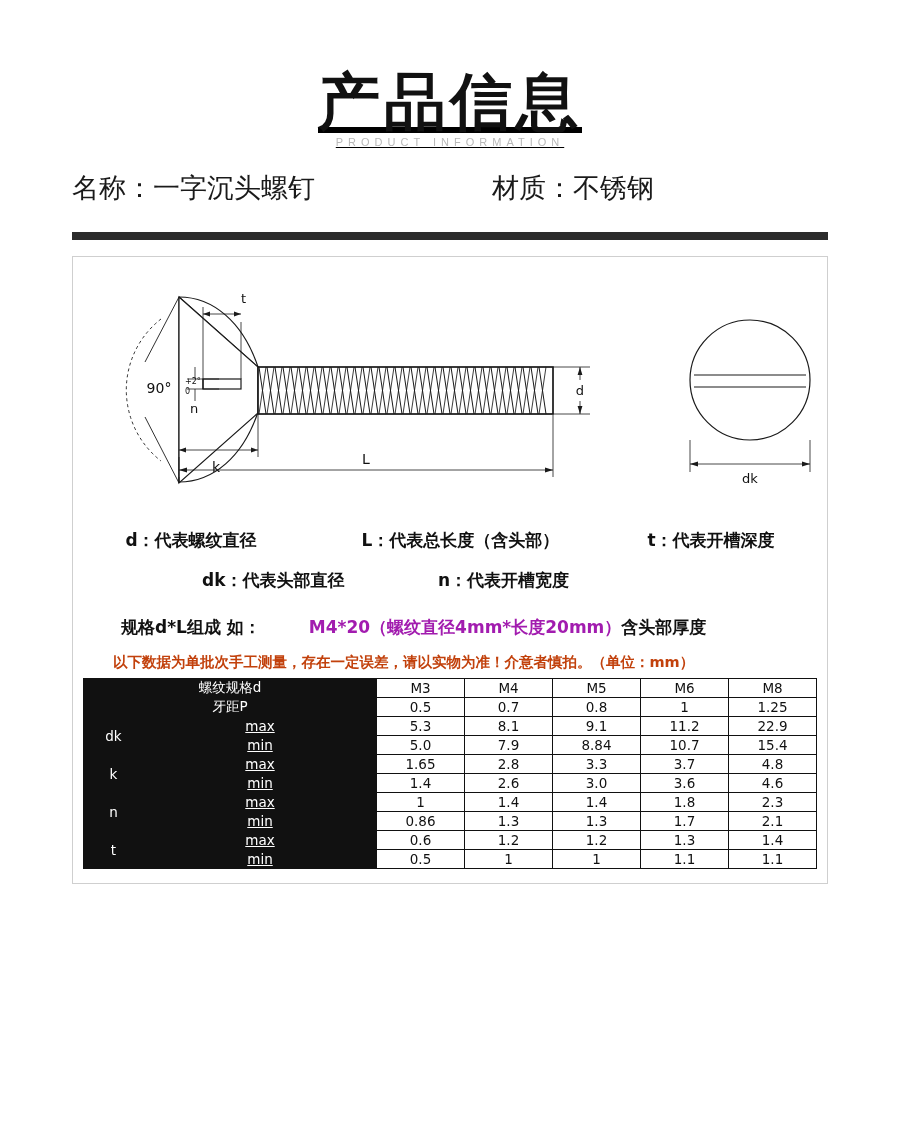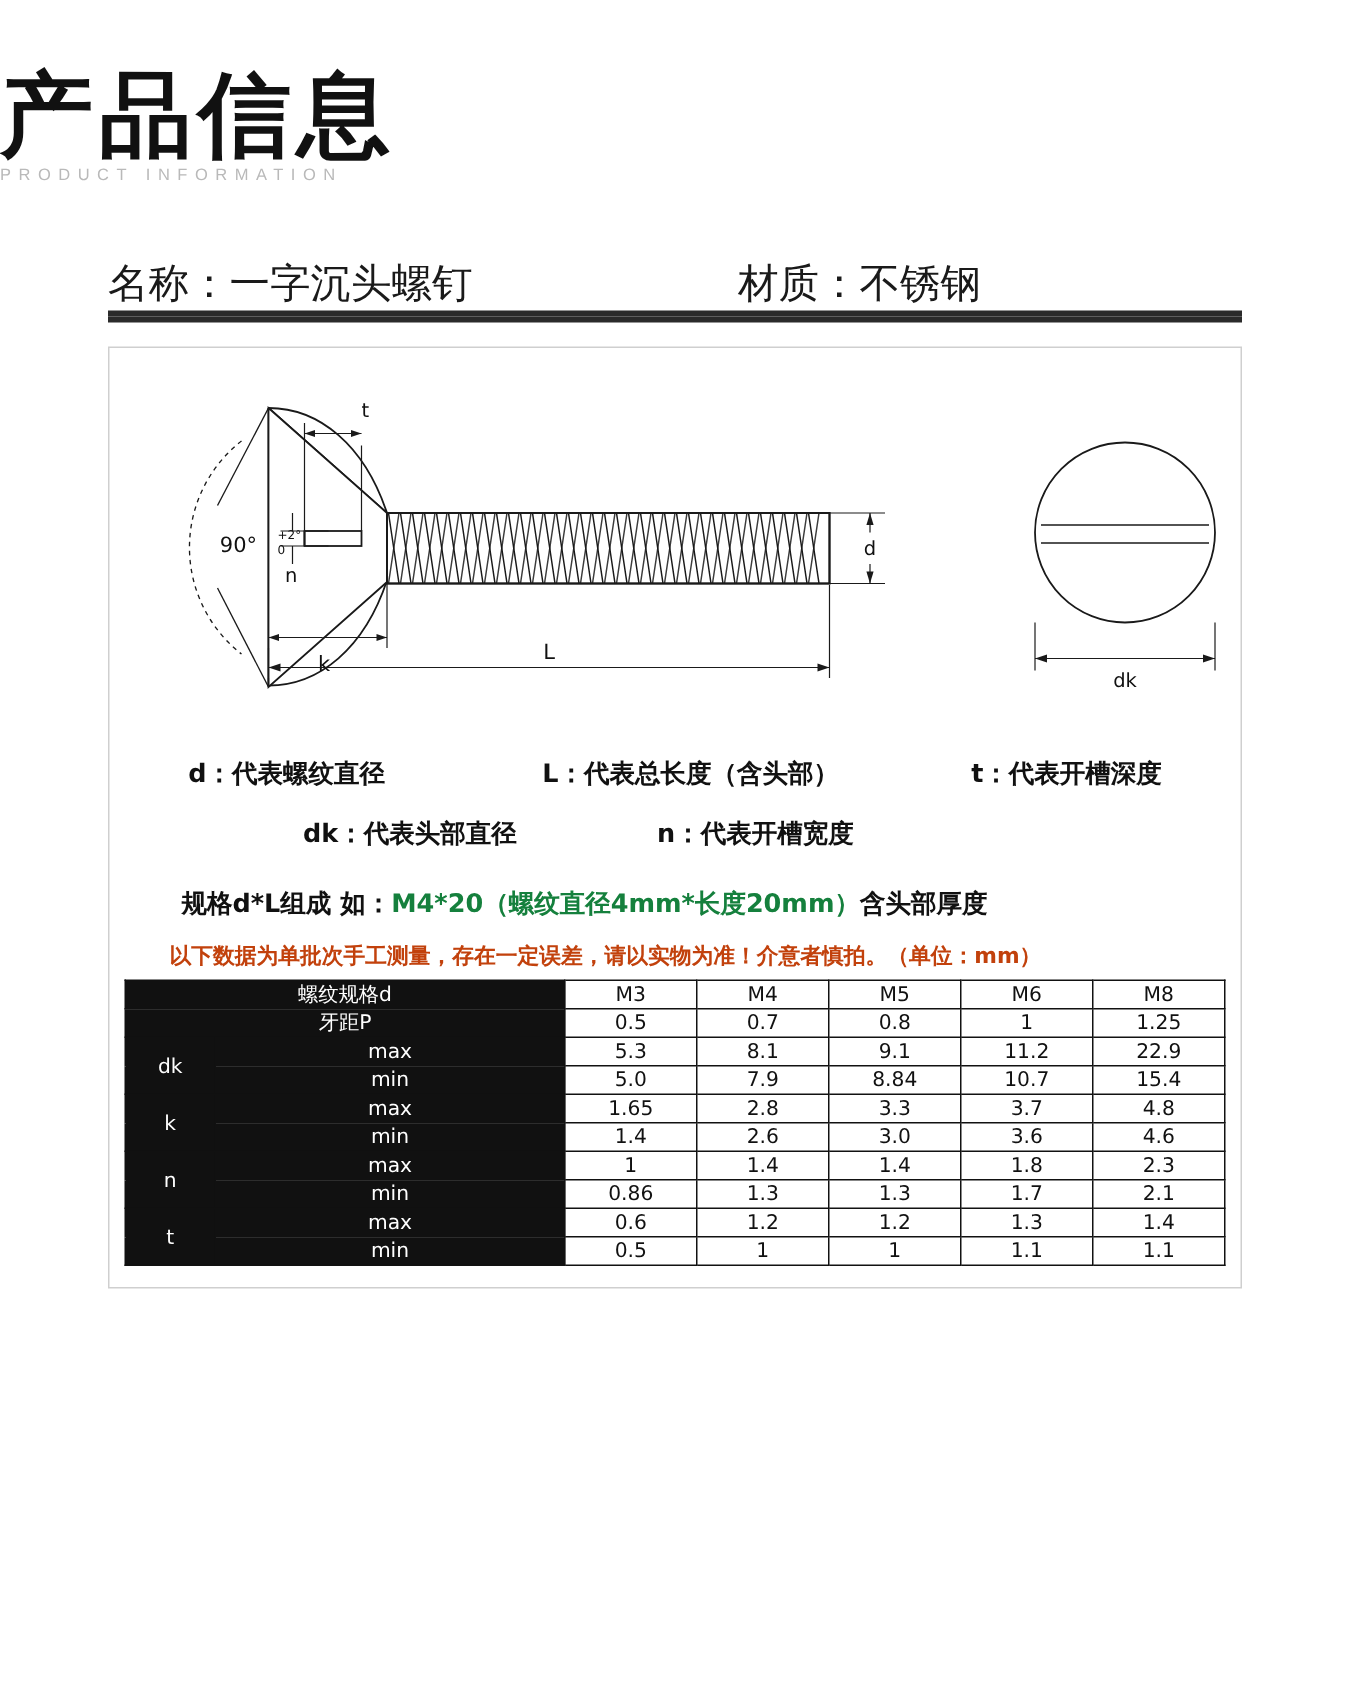--- a/index.html
+++ b/index.html
@@ -11,21 +11,23 @@
   .page {
     position: relative;
     width: 900px;
     height: 1122px;
     background: #ffffff;
     overflow: hidden;
   }
 
   
   .title-block {
-    padding-top: 44px;
+    text-align: center;
+    padding-top: 69px;
+    text-decoration: underline;
   }
   .main-title {
     font-size: 62px;
     font-weight: bold;
     letter-spacing: 4px;
     color: #111111;
     line-height: 1.05;
     font-family: "DejaVu Sans", "Liberation Sans", sans-serif;
   }
   .sub-title {
@@ -35,21 +37,21 @@
     margin-top: 2px;
     font-family: "Liberation Sans", sans-serif;
   }
 
   
   .info-wrap {
     margin: 22px 72px 0 72px;
   }
   .info-row {
     display: flex;
-    align-items: flex-end;
+    align-items: flex-start;
     height: 62px;
   }
   .info-cell {
     font-size: 27px;
     color: #1a1a1a;
     font-family: "DejaVu Sans", "Liberation Sans", sans-serif;
     white-space: nowrap;
   }
   .info-cell.left { width: 420px; }
   .info-cell.right { flex: 1; }
@@ -97,21 +99,21 @@
   .legend-line.l2 span.item:nth-child(2) { width: 260px; }
 
   .spec-line {
     margin: 24px 0 6px 0;
     padding: 0 38px;
     font-size: 17px;
     font-weight: bold;
     color: #111;
     font-family: "DejaVu Sans", "Liberation Sans", sans-serif;
   }
-  .spec-line .red { color: #15803d; }
+  .spec-line .red { color: #a21caf; margin-left: 48px; }
 
   .note-line {
     margin: 14px 0 6px 0;
     padding: 0 30px;
     font-size: 14.5px;
     font-weight: bold;
     color: #c2410c;
     font-family: "DejaVu Sans", "Liberation Sans", sans-serif;
   }
 
@@ -137,20 +139,21 @@
     font-weight: normal;
   }
   td.rowlabel {
     background: #111 !important;
     color: #fff !important;
     width: 60px;
   }
   td.sublabel {
     background: #111 !important;
     color: #fff !important;
+    text-decoration: underline;
   }
   .col-first { width: 285px; }
   .col-val { width: 88px; }
 </style>
 </head>
 <body>
 
 <div class="page">
 
   <div class="title-block">

